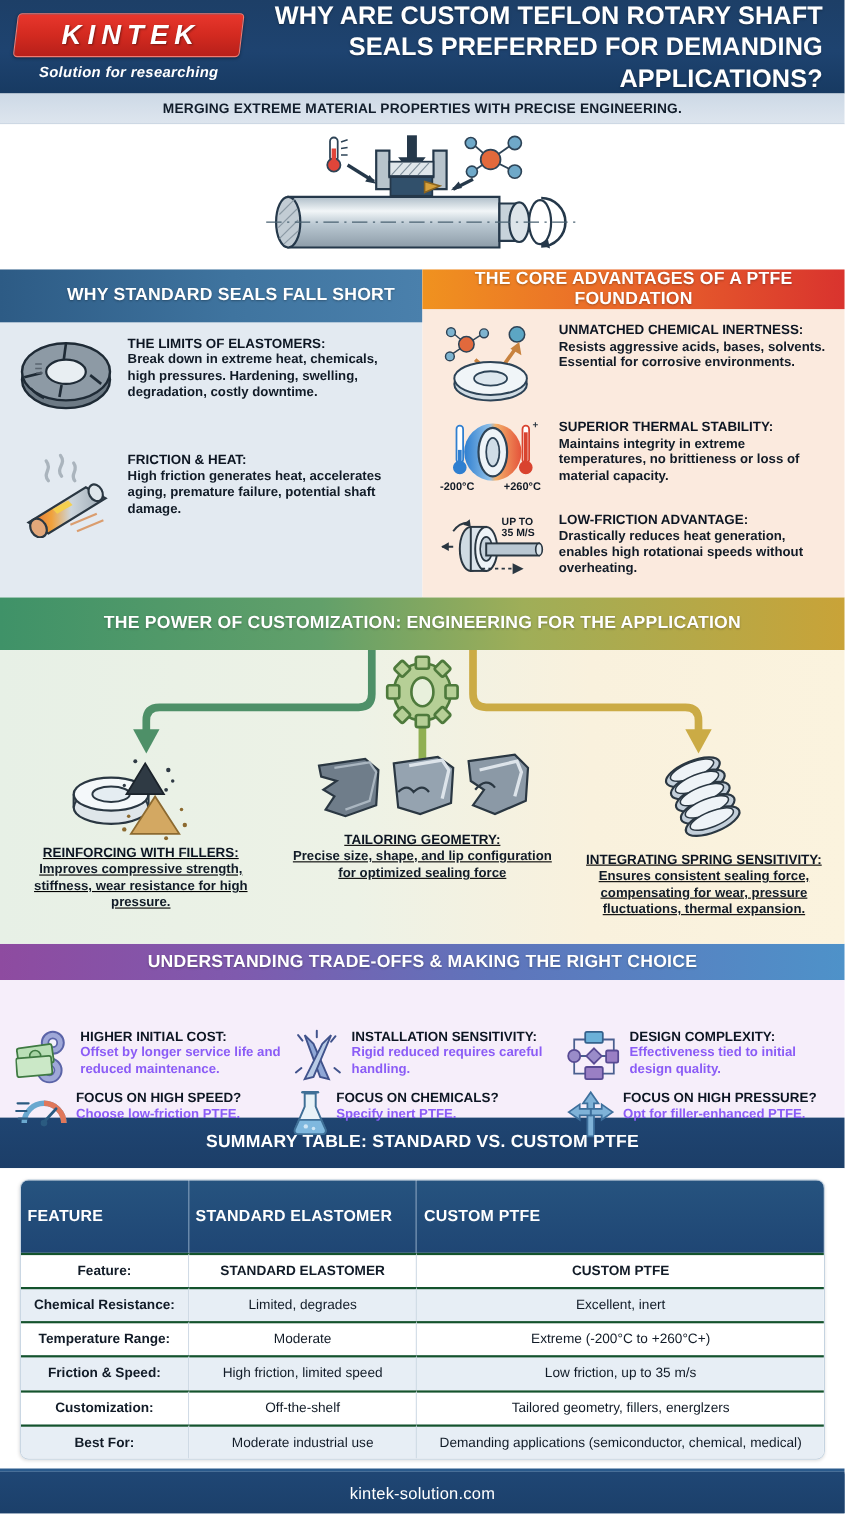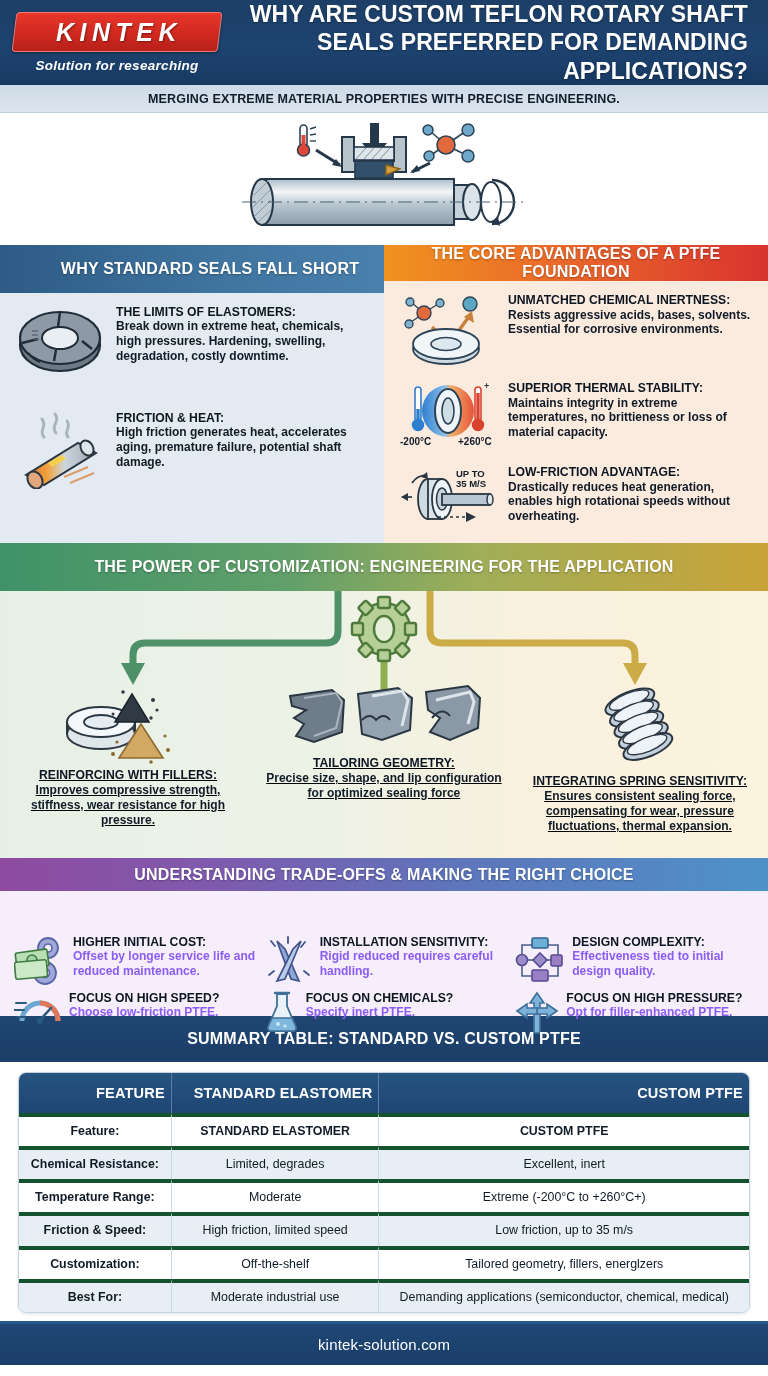--- a/index.html
+++ b/index.html
@@ -181,27 +181,27 @@
   }
   .sum-wrap { background: #ffffff; padding: 10px 18px 8px 18px; }
   table.sum {
     width: 100%; border-collapse: separate; border-spacing: 0;
     border: 1px solid #c5d3e0; border-radius: 8px; overflow: hidden;
     box-shadow: 0 1px 3px rgba(0,0,0,.12);
   }
   table.sum th {
     background: linear-gradient(180deg, #26537f 0%, #1f4674 100%);
     color: #ffffff; font-size: 14.5px; font-weight: bold;
-    padding: 12px 6px; text-align: right; letter-spacing: .2px;
+    padding: 25px 6px; text-align: left; letter-spacing: .2px;
     border-right: 1px solid #5a7ea3;
   }
   table.sum th:last-child { border-right: none; }
   table.sum td {
     font-size: 12.4px; color: #111b27; text-align: center;
-    padding: 7px 6px; border-right: 1px solid #ccd8e4; border-top: 4px solid #14532d;
+    padding: 7px 6px; border-right: 1px solid #ccd8e4; border-top: 2px solid #14532d;
     line-height: 1.22;
   }
   table.sum td:last-child { border-right: none; }
   table.sum td.feat { font-weight: bold; }
   table.sum tr.odd td { background: #ffffff; }
   table.sum tr.even td { background: #e7eef5; }
   table.sum tr.strong td { font-weight: bold; }
 
   
   .footer {

